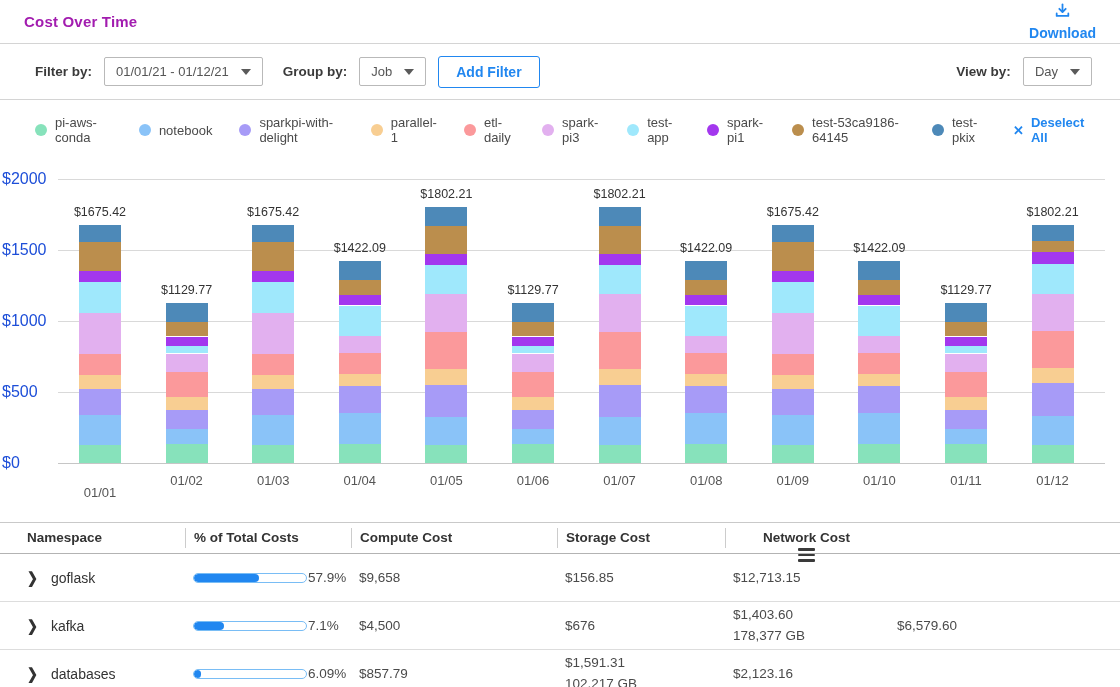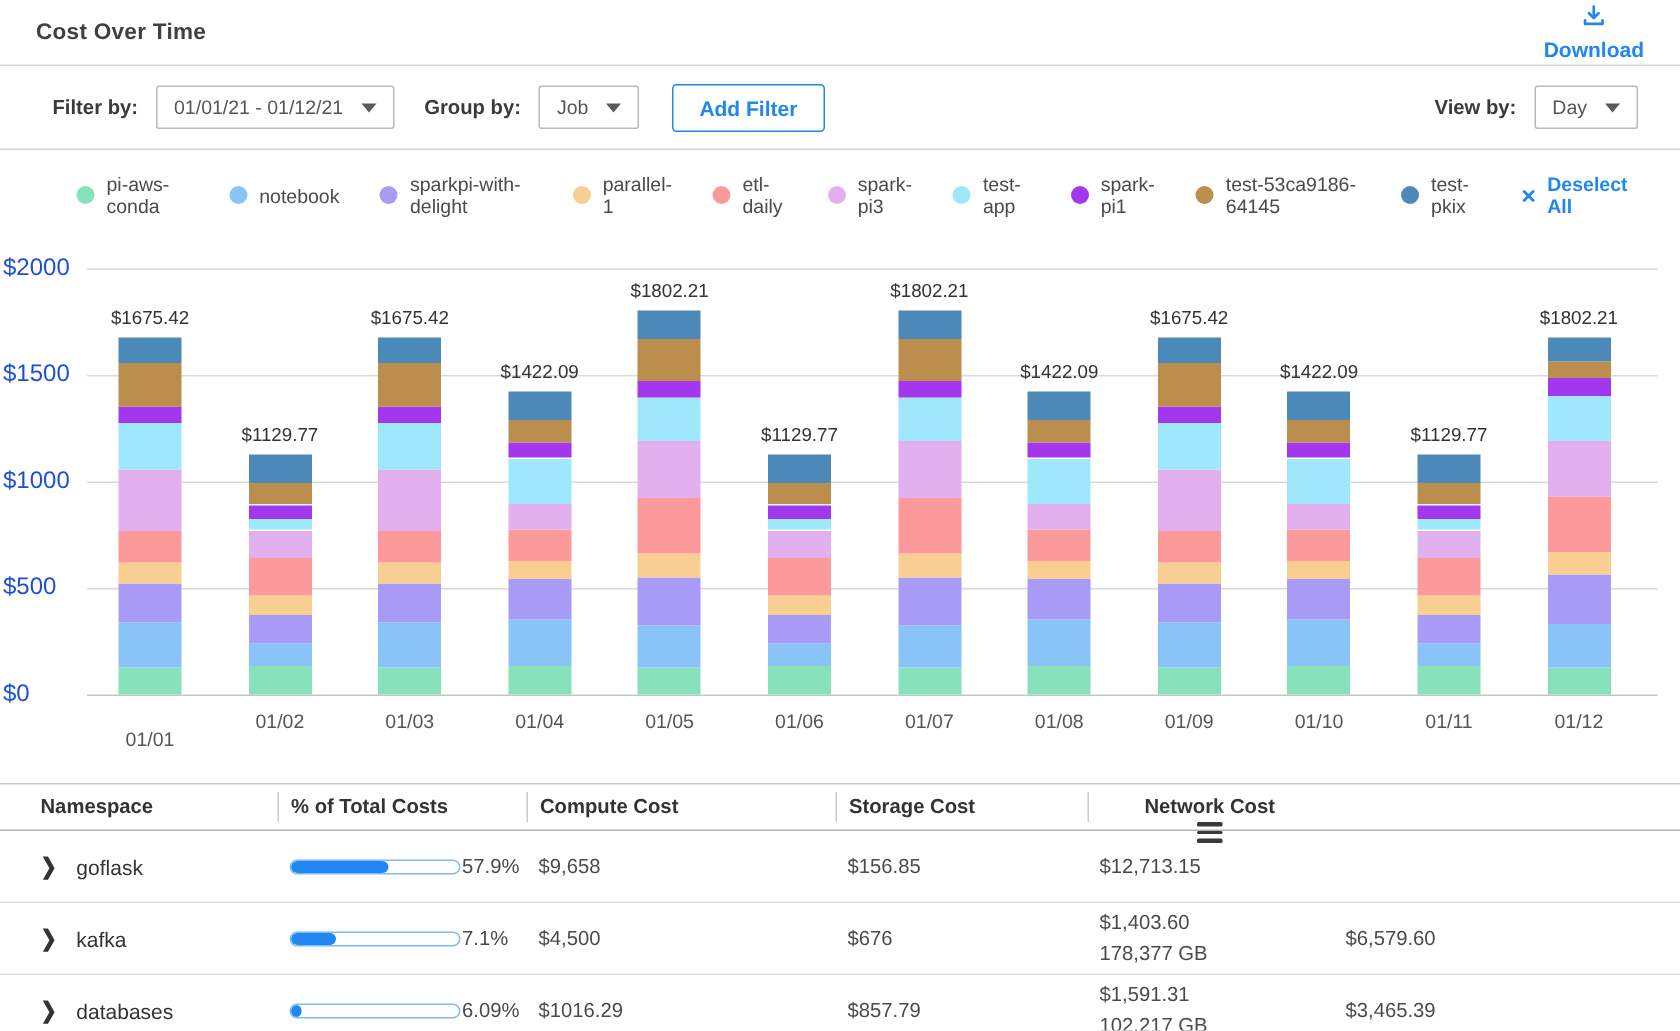--- a/index.html
+++ b/index.html
@@ -7,45 +7,45 @@
   body {
     width:1120px; height:687px; overflow:hidden;
     font-family:"Liberation Sans", sans-serif;
     color:#333; position:relative;
   }
   
   .page-header{
     display:flex; justify-content:space-between; align-items:center;
     height:44px; padding:0 24px; border-bottom:1px solid #d4d4d4;
   }
-  .page-title{ font-size:15px; font-weight:bold; color:#404040; letter-spacing:.2px;}
+  .page-title{ font-size:15px; font-weight:bold; color:#a21caf; letter-spacing:.2px;}
   .download-link{ display:flex; align-items:center; gap:7px; color:#2187f0;
     font-weight:bold; font-size:14px; cursor:pointer;flex-direction:column;}
   
   .filter-bar{
     display:flex; align-items:center; height:56px; padding:0 28px 0 35px;
     border-bottom:1px solid #d4d4d4; gap:12px;
   }
   .filter-label{ font-size:13.5px; font-weight:bold; color:#3a3a3a; }
   .select-box{
     display:flex; align-items:center; gap:12px; background:#fff;
     border:1px solid #b9b9b9; border-radius:2px; padding:6px 11px;
     font-size:13px; color:#555; cursor:pointer; white-space:nowrap;
   }
   .caret{ width:0;height:0;border-left:5px solid transparent;
     border-right:5px solid transparent;border-top:6px solid #5a5a5a; }
   .add-filter-btn{
     background:#fff; border:1px solid #2187f0; border-radius:3px;
     color:#2187f0; font-weight:bold; font-size:14px; padding:7px 17px;
-    margin-left:10px; cursor:pointer; font-family:"Liberation Sans",sans-serif;
+    cursor:pointer; font-family:"Liberation Sans",sans-serif;
   }
   .spacer{ flex:1; }
   
   .legend-row{
-    display:flex; align-items:center; padding:15px 35px 12px 51px; gap:27px;
+    display:flex; align-items:center; padding:15px 35px 12px 35px; gap:27px;
     font-size:13px; color:#4a4a4a;
   }
   .legend-item{ display:flex; align-items:center; gap:8px; cursor:pointer; }
   .legend-dot{ width:12px; height:12px; border-radius:50%; flex:none; }
   .deselect-all{ margin-left:auto; display:flex; align-items:center; gap:7px;
     color:#2187f0; font-weight:bold; font-size:13px; cursor:pointer; }
   .deselect-x{ font-size:13px; font-weight:bold; }
   
   .chart-wrap{ position:relative; width:1120px; height:342px; }
   .gridline{ position:absolute; left:58px; width:1047px; height:1px; background:#d9d9d9; }
@@ -370,19 +370,18 @@
         <div class="ns-cell">
           <span class="row-chevron">❯</span>
           <span>databases</span>
         </div>
         <div class="pct-cell">
           <span class="pbar">
             <span class="pbar-fill" style="width:6.09%"></span>
           </span>
           <span>6.09%</span>
         </div>
-        <div class="money-cell">$1016.29</div>
         <div class="money-cell">$857.79</div>
         <div class="net-cell">$1,591.31<br>102,217 GB</div>
-        <div class="money-cell">$3,465.39</div>
+        <div class="money-cell">$2,123.16</div>
       </div>
     </div>
 </div>
 
 </body></html>

